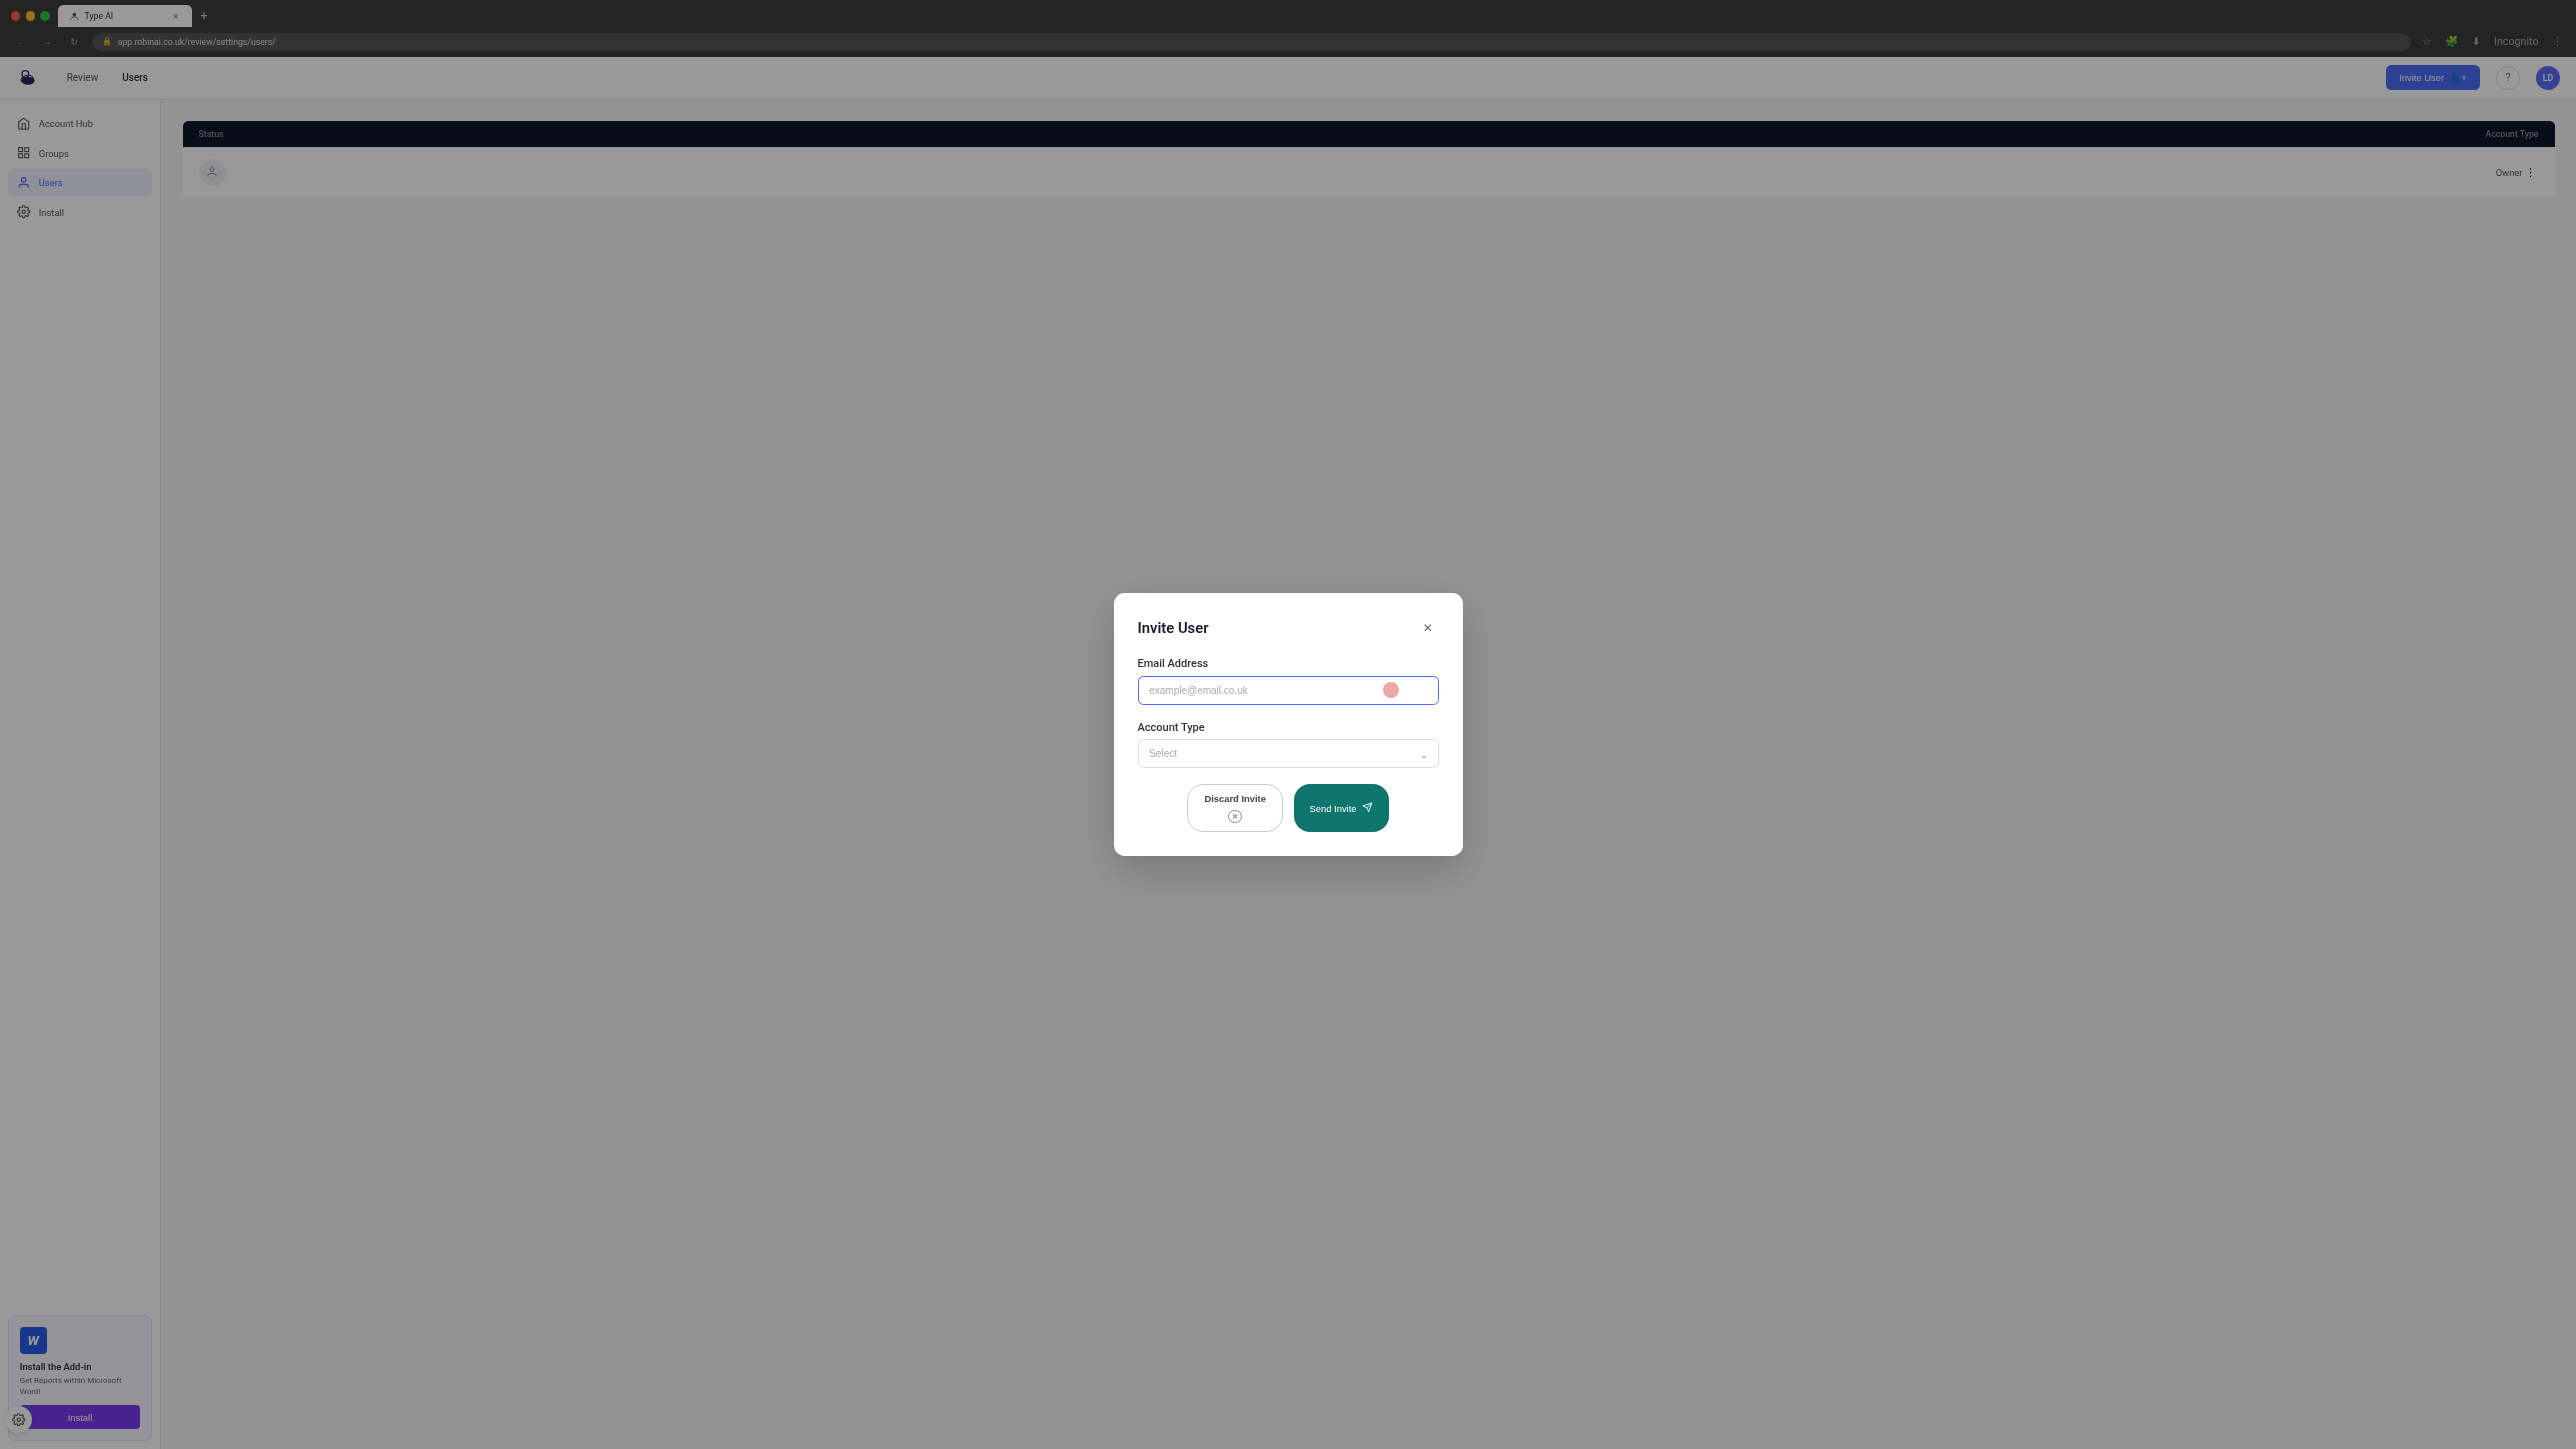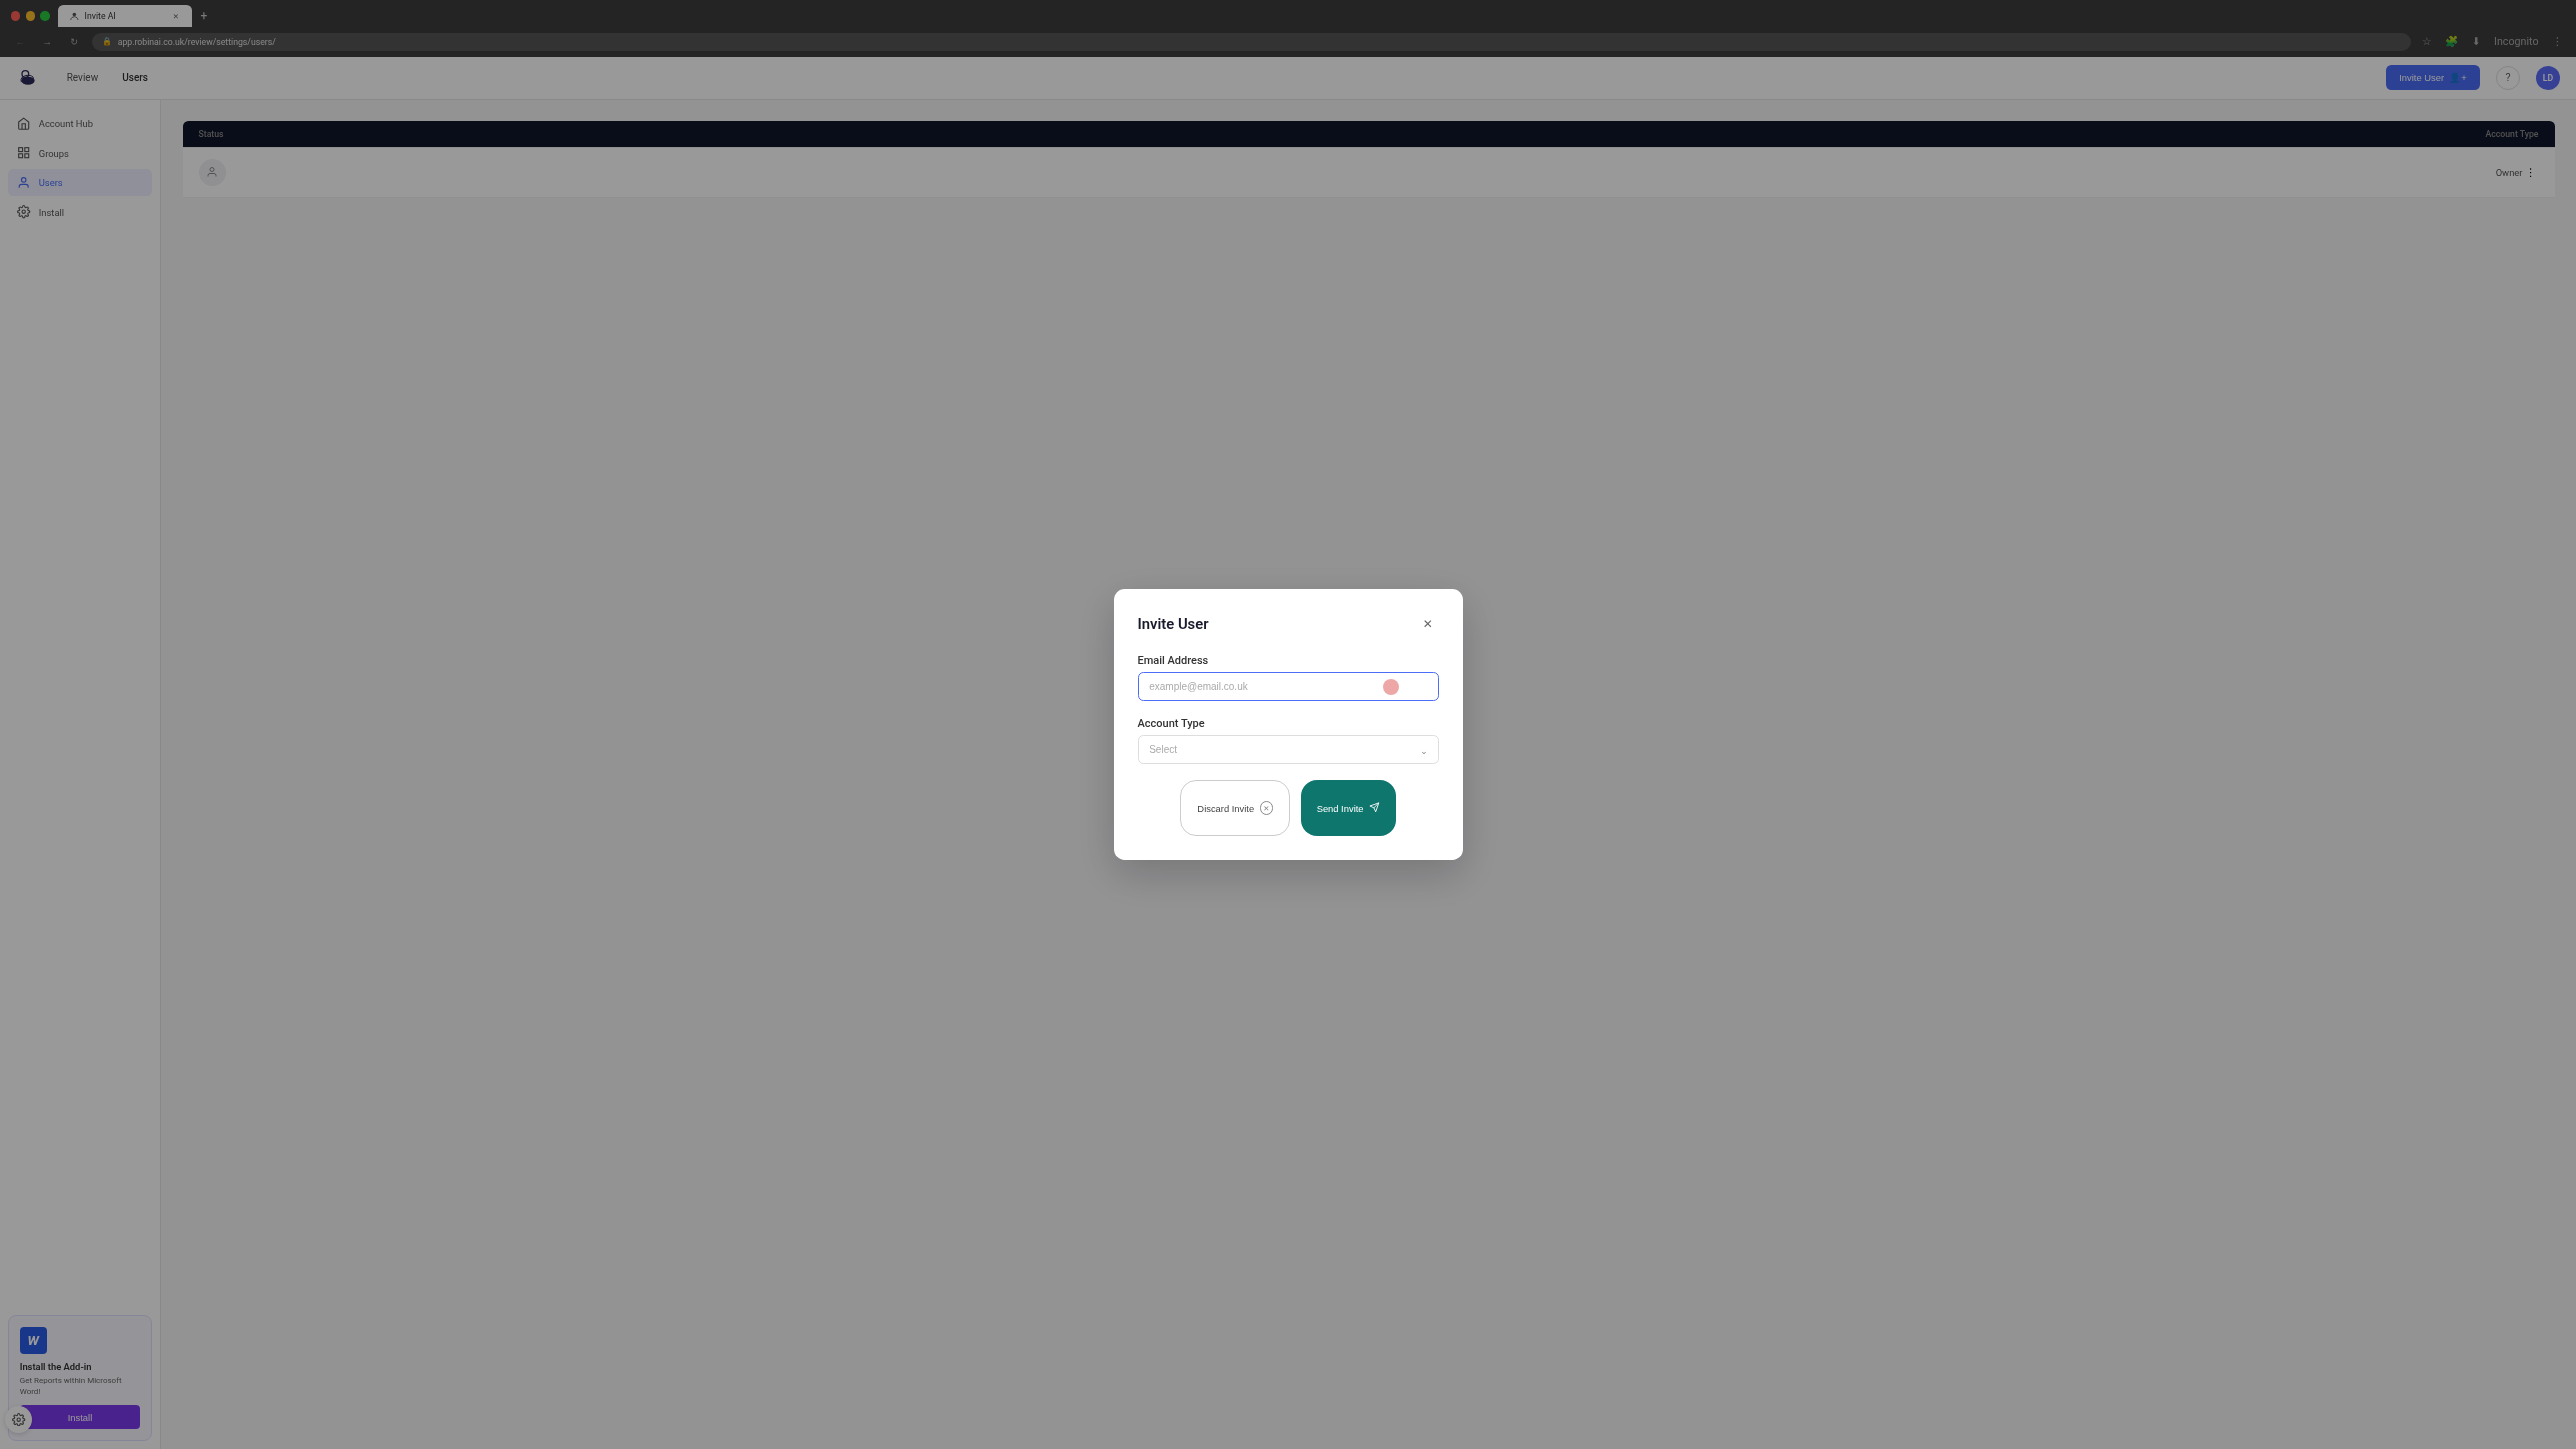--- a/index.html
+++ b/index.html
@@ -74,21 +74,21 @@
     .modal-title { font-size: 14.8px; font-weight: 600; color: #1a1a2e; }
     .modal-close { width: 21.5px; height: 21.5px; border-radius: 50%; border: none; background: transparent; cursor: pointer; display: flex; align-items: center; justify-content: center; color: #666; font-size: 12px; }
     .form-group { margin-bottom: 16px; }
     .form-label { font-size: 11px; font-weight: 500; color: #333; margin-bottom: 5.4px; display: block; }
     .form-input { width: 100%; padding: 8px 10.7px; border: 1.3px solid #4a6cf7; border-radius: 5.4px; font-size: 10px; color: #333; outline: none; }
     .form-input::placeholder { color: #aaa; }
     .form-select { width: 100%; padding: 8px 10.7px; border: 0.7px solid #ddd; border-radius: 5.4px; font-size: 10px; color: #aaa; background: white; appearance: none; cursor: pointer; outline: none; }
     .select-wrapper { position: relative; }
     .select-chevron { position: absolute; right: 10.7px; top: 50%; transform: translateY(-50%); color: #888; pointer-events: none; font-size: 9.4px; }
     .modal-actions { display: flex; justify-content: center; gap: 10.7px; margin-top: 5.4px; }
-    .btn-discard { padding: 20px 16px; border: 0.7px solid #ccc; border-radius: 16px; background: white; font-size: 9.4px; font-weight: 400; color: #444; cursor: pointer; display: flex; align-items: center; gap: 5.4px; }
+    .btn-discard { padding: 8px 16px; border: 0.7px solid #ccc; border-radius: 16px; background: white; font-size: 9.4px; font-weight: 700; color: #444; cursor: pointer; display: flex; align-items: center; gap: 5.4px; flex-direction: column; }
     .btn-send { padding: 8px 16px; border: none; border-radius: 16px; background: #0f766e; color: white; font-size: 9.4px; font-weight: 500; cursor: pointer; display: flex; align-items: center; gap: 5.4px; }
     .cursor-indicator { width: 16px; height: 16px; background: rgba(220, 80, 80, 0.5); border-radius: 50%; position: absolute; pointer-events: none; }
 
     
     .settings-badge { position: fixed; bottom: 16px; left: 5.4px; width: 27px; height: 27px; background: white; border-radius: 50%; box-shadow: 0 1.3px 5.4px rgba(0,0,0,0.15); display: flex; align-items: center; justify-content: center; cursor: pointer; color: #555; z-index: 10; }
   </style>
 </head>
 <body>
 
 <div class="browser-chrome">
@@ -98,21 +98,21 @@
       <button class="tab-control-btn minimize"></button>
       <button class="tab-control-btn maximize"></button>
     </div>
     <div class="tab">
       <span class="tab-icon">
         <svg width="10.7" height="10.7" viewBox="0 0 24 24" fill="none">
             <circle cx="12" cy="8" r="4" fill="#555"></circle>
             <path d="M4 20c0-4 3.6-7 8-7s8 3 8 7" stroke="#555" stroke-width="2" fill="none"></path>
           </svg>
       </span>
-      <span class="tab-title">Invite AI</span>
+      <span class="tab-title">Type AI</span>
       <span class="tab-close">✕</span>
     </div>
     <div class="tab-new">+</div>
   </div>
   <div class="address-bar">
     <div class="nav-btn disabled">←</div>
     <div class="nav-btn">→</div>
     <div class="nav-btn">↻</div>
     <div class="url-bar">
       <span class="url-lock">🔒</span>

